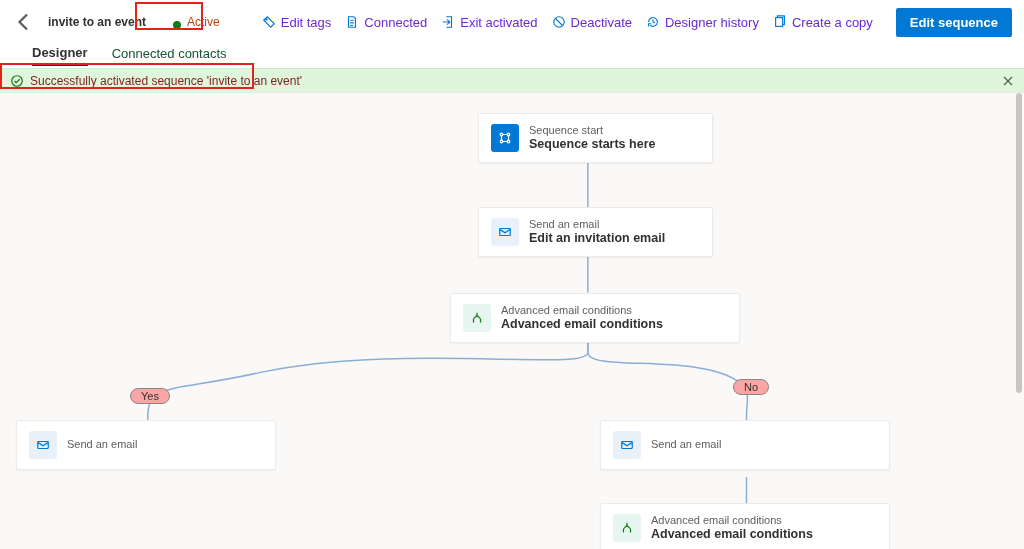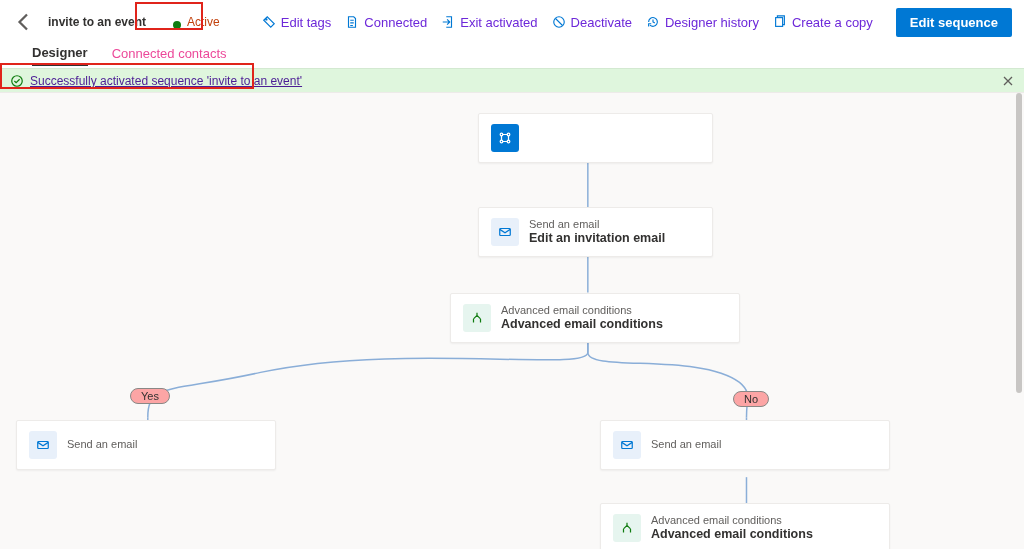--- a/index.html
+++ b/index.html
@@ -10,25 +10,25 @@
     .status-pill { display:inline-flex; align-items:flex-end; gap:6px; font-size:12px; color:#c2410c; padding:2px 10px; margin-left:8px; border:1px solid transparent; }
     .status-dot { width:8px; height:8px; border-radius:50%; background:#107c10; }
     .highlight-red { position:absolute; border:2px solid #e0241b; pointer-events:none; }
     .hl1 { left:135px; top:2px; width:68px; height:28px; }
     .hl2 { left:0; top:63px; width:254px; height:26px; }
     .cmdbar { margin-left:auto; display:flex; gap:14px; align-items:center; }
     .cmd { display:inline-flex; align-items:center; gap:5px; font-size:13px; color:#6d28d9; cursor:pointer; white-space:nowrap; }
     .cmd svg { width:14px; height:14px; color:#0078d4; }
     .primary-btn { background:#0078d4; color:#fff; border:none; padding:7px 14px; font-size:13px; font-weight:600; cursor:pointer; border-radius:2px; margin-left:9px; }
     .tabs { display:flex; gap:24px; padding:0 32px; border-bottom:1px solid transparent; height:24px; align-items:center; }
-    .tab { font-size:13px; color:#ec4899; padding-bottom:4px; cursor:pointer; }
+    .tab { font-size:13px; color:#14532d; padding-bottom:4px; cursor:pointer; }
     .tab.active { font-weight:600; color:#323130; border-bottom:2px solid #323130; }
     .banner { background:#dff6dd; display:flex; align-items:center; padding:4px 10px; height:24px; position:relative; border-top:1px solid rgba(0,0,0,0.05); }
     .banner svg.check { width:14px; height:14px; color:#107c10; margin-right:6px; }
-    .banner-text { font-size:12px; color:#4c1d95;text-decoration:underline; }
+    .banner-text { font-size:12px; color:#7f1d1d; }
     .banner-close { position:absolute; right:8px; top:4px; color:#605e5c; cursor:pointer; width:16px; height:16px; }
     .canvas { position:relative; width:100%; height:460px; background:#faf9f8; overflow:hidden; border-top:1px solid #edebe9; }
     .scrollbar { position:absolute; right:2px; top:0; width:6px; height:300px; background:#c8c6c4; border-radius:3px; }
     svg.flow-lines { position:absolute; inset:0; width:100%; height:100%; pointer-events:none; }
     .node { position:absolute; background:#fff; border:1px solid #edebe9; border-radius:2px; box-shadow:0 1px 2px rgba(0,0,0,0.05); display:flex; align-items:center; padding:10px 12px; gap:10px; }
     .node .icon-box { width:28px; height:28px; border-radius:3px; display:flex; align-items:center; justify-content:center; flex-shrink:0; }
     .icon-start { background:#0078d4; color:#fff; }
     .icon-email { background:#e8f0fa; color:#0078d4; }
     .icon-cond { background:#e6f5ef; color:#107c10; }
     .node .texts { display:flex; flex-direction:column; line-height:1.2; }
@@ -135,20 +135,24 @@
   <div class="node" style="left:478px; top:20px; width:235px">
     <div class="icon-box icon-start">
       <svg width="14" height="14" viewBox="0 0 16 16" fill="none" stroke="currentColor" stroke-width="1.4">
           <circle cx="4" cy="4" r="1.5"></circle>
           <circle cx="12" cy="4" r="1.5"></circle>
           <circle cx="4" cy="12" r="1.5"></circle>
           <circle cx="12" cy="12" r="1.5"></circle>
           <path d="M5 4h6M4 5v6M12 5v6M5 12h6"></path>
         </svg>
     </div>
+    <div class="texts">
+      <span class="sub">Sequence start</span>
+      <span class="main">Sequence starts here</span>
+    </div>
   </div>
 
   <div class="node" style="left:478px; top:114px; width:235px">
     <div class="icon-box icon-email">
       <svg width="14" height="14" viewBox="0 0 16 16" fill="none" stroke="currentColor" stroke-width="1.4">
           <rect x="2" y="4" width="12" height="8" rx="1"></rect>
           <path d="M2 5l6 4 6-4"></path>
         </svg>
     </div>
     <div class="texts">
@@ -163,21 +167,21 @@
           <path d="M8 2v3M8 5l-4 4M8 5l4 4M4 9v4M12 9v4"></path>
         </svg>
     </div>
     <div class="texts">
       <span class="sub">Advanced email conditions</span>
       <span class="main">Advanced email conditions</span>
     </div>
   </div>
 
   <div class="branch-label" style="left:130px; top:295px">Yes</div>
-  <div class="branch-label" style="left:733px; top:298px">No</div>
+  <div class="branch-label" style="left:733px; top:286px">No</div>
 
   <div class="node" style="left:16px; top:327px; width:260px">
     <div class="icon-box icon-email">
       <svg width="14" height="14" viewBox="0 0 16 16" fill="none" stroke="currentColor" stroke-width="1.4">
           <rect x="2" y="4" width="12" height="8" rx="1"></rect>
           <path d="M2 5l6 4 6-4"></path>
         </svg>
     </div>
     <div class="texts">
       <span class="sub">Send an email</span>

